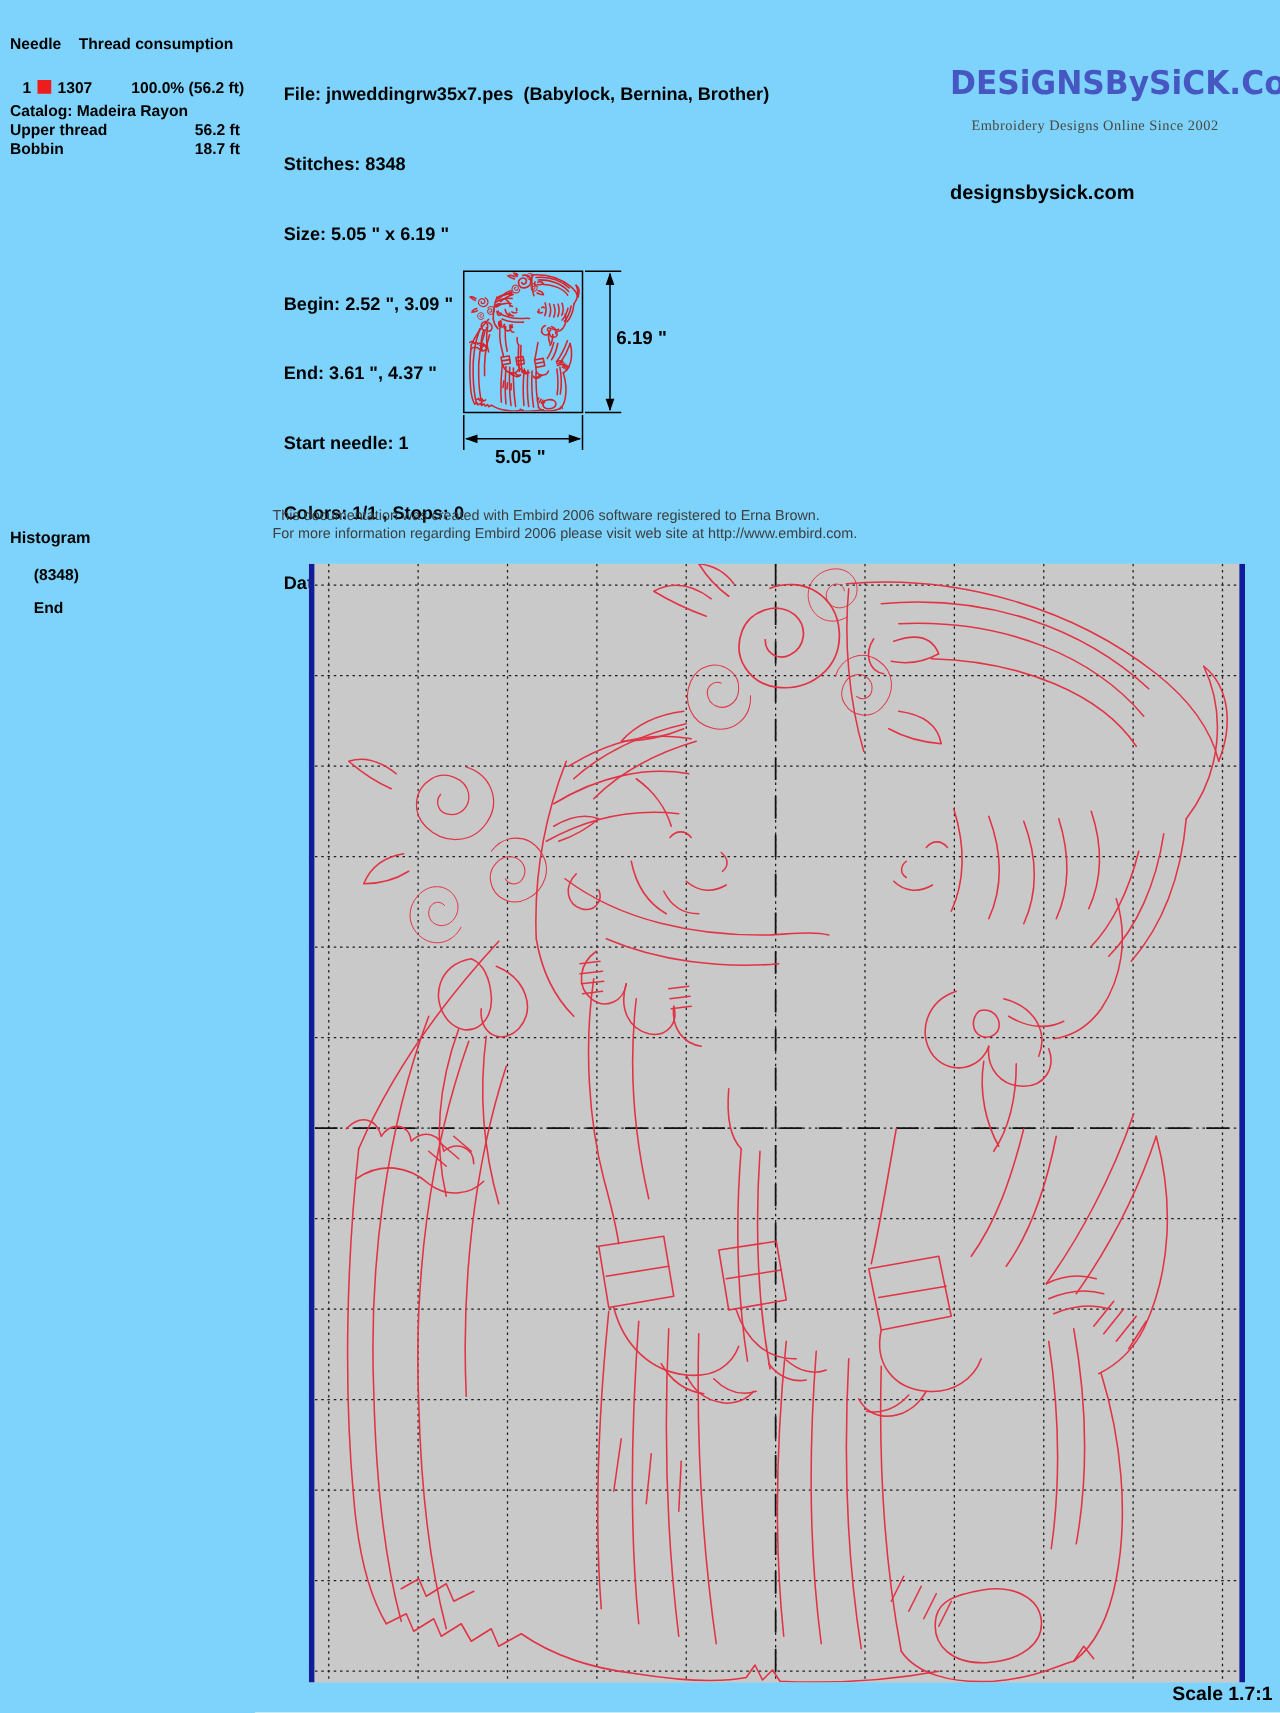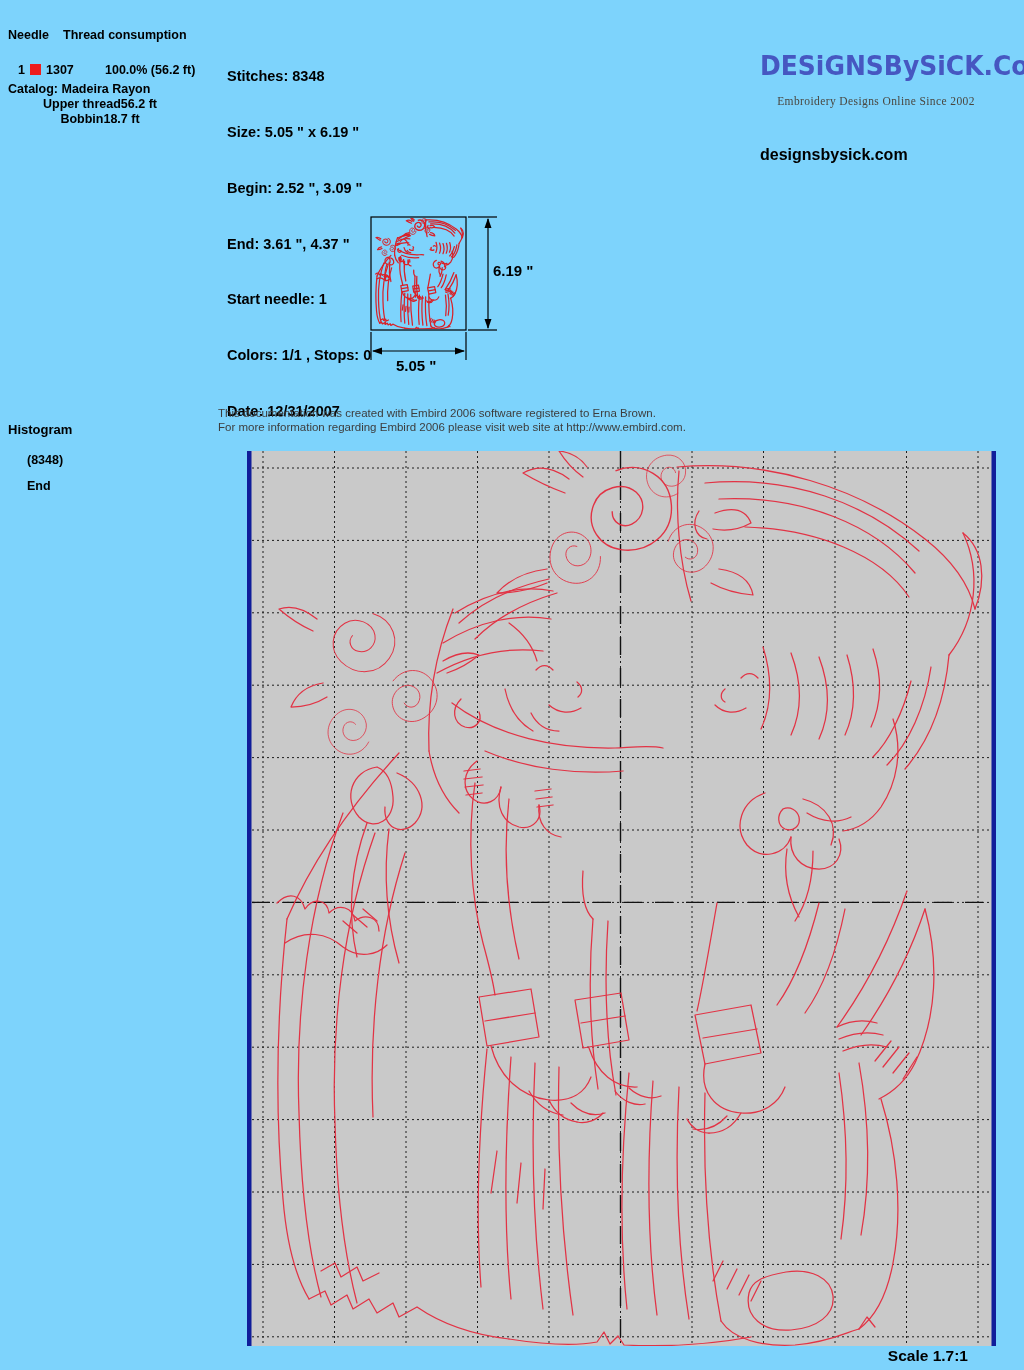--- a/index.html
+++ b/index.html
@@ -9,21 +9,21 @@
 
   
   #thread-panel{left:8px;top:28px;width:200px;font-size:12.5px;font-weight:bold;}
   #thread-cols{display:flex;gap:14px;}
   #needle-row{position:absolute;top:35px;left:0;width:200px;height:14px;}
   #needle-row .num{position:absolute;left:10px;top:0;}
   #needle-row .swatch{position:absolute;left:22px;top:1px;width:11px;height:11px;background:var(--swatch);}
   #needle-row .code{position:absolute;left:38px;top:0;}
   #needle-row .pct{position:absolute;left:97px;top:0;}
   #catalog-block{position:absolute;top:54px;left:0;width:184px;line-height:15px;}
-  .cat-row{display:flex;justify-content:center;}
+  .cat-row{display:flex;justify-content:space-between;}
 
   
   #file-info{left:227px;top:30px;width:520px;font-size:14.5px;font-weight:bold;line-height:18.6px;white-space:pre;}
 
   
   #brand{left:760px;top:52px;width:240px;}
   #logo-text{font-family:"DejaVu Sans",sans-serif;font-weight:bold;font-size:25px;color:var(--logo-blue);
              letter-spacing:0px;white-space:nowrap;transform:scaleY(1.05);}
   #logo-tagline{font-family:"Liberation Serif",serif;font-size:11.5px;color:#4a473f;text-align:center;
                 width:232px;margin-top:14px;letter-spacing:0.4px;}
@@ -49,21 +49,21 @@
   .gl{stroke:#1d1d1d;stroke-width:1;stroke-dasharray:2 3;}
   .center-line{stroke:#111;stroke-width:1.4;stroke-dasharray:18 13;}
   .edge-bar{fill:var(--navy);}
   .art-main{stroke:var(--design-color);stroke-width:1.25px;fill:none;}
   .art-thumb{stroke:var(--thumb-color);stroke-width:10px;fill:none;}
   #couple-art path{fill:none;stroke-linecap:round;stroke-linejoin:round;}
   .dim-line{stroke:#000;stroke-width:1.2;fill:none;}
   .dim-head{fill:#000;stroke:none;}
   #thumb-box{fill:none;stroke:#000;stroke-width:1.2;}
 
-  #scale-label{left:848px;top:1347px;width:120px;text-align:right;font-size:15.5px;font-weight:bold;}
+  #scale-label{left:898px;top:1347px;width:120px;text-align:right;font-size:15.5px;font-weight:bold;}
 </style>
 </head>
 <body>
 
 <div id="page">
 
   <svg width="0" height="0" style="position:absolute" aria-hidden="true" xmlns:xlink="http://www.w3.org/1999/xlink">
     <defs>
       <path id="rose" d="M-8,-38 C18,-44 40,-26 38,0 C36,26 12,40 -12,34 C-32,29 -42,8 -32,-10 C-24,-25 -2,-28 8,-16 C16,-6 12,8 0,12 C-9,15 -18,8 -16,-2"></path>
       <symbol id="couple-art" viewBox="0 0 749 895">
@@ -259,20 +259,21 @@
         <span>56.2 ft</span>
       </div>
       <div class="cat-row">
         <span>Bobbin</span>
         <span>18.7 ft</span>
       </div>
     </div>
   </div>
 
   <div class="abs" id="file-info">
+    <div>File: jnweddingrw35x7.pes  (Babylock, Bernina, Brother)</div>
     <div>Stitches: 8348</div>
     <div>Size: 5.05 " x 6.19 "</div>
     <div>Begin: 2.52 ", 3.09 "</div>
     <div>End: 3.61 ", 4.37 "</div>
     <div>Start needle: 1</div>
     <div>Colors: 1/1 , Stops: 0</div>
     <div>Date: 12/31/2007</div>
   </div>
 
   <div class="abs" id="brand">

